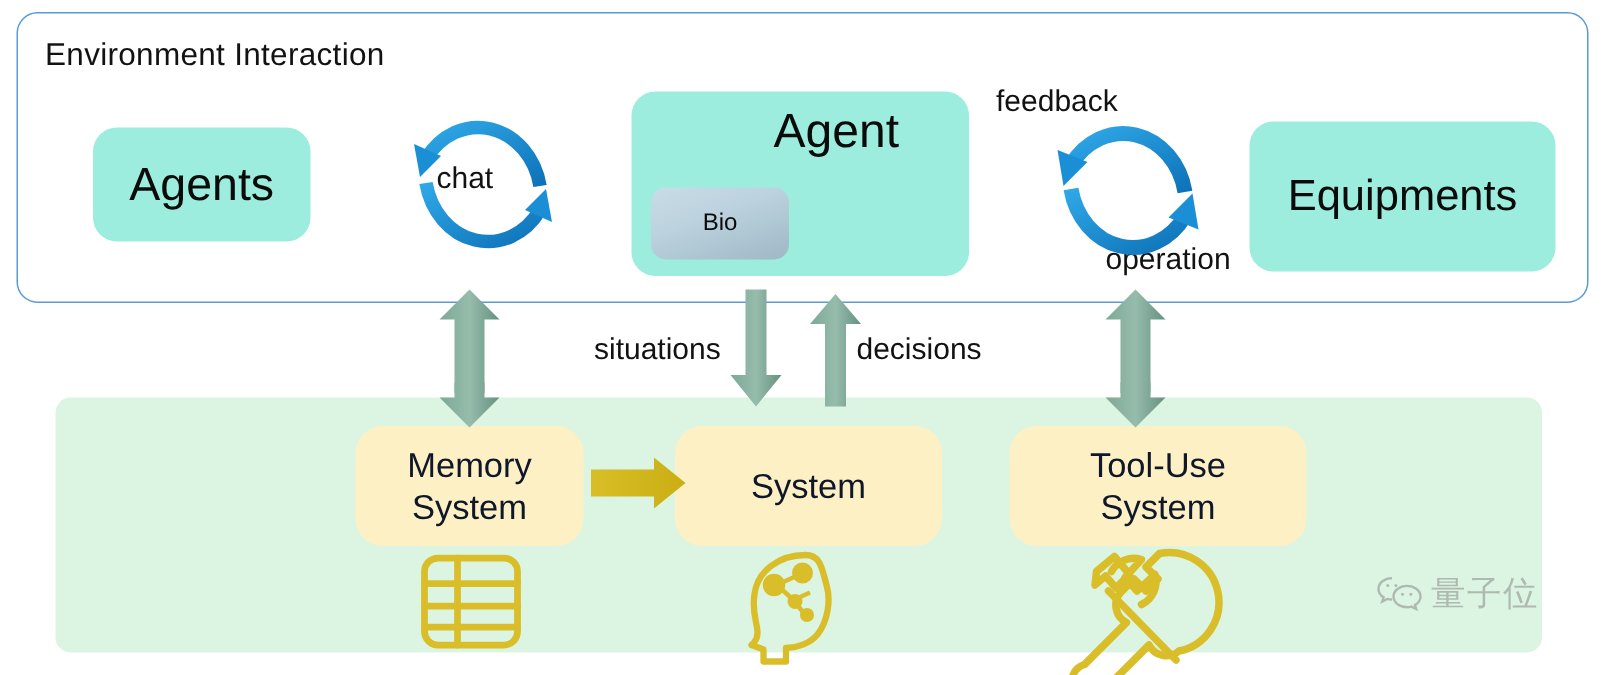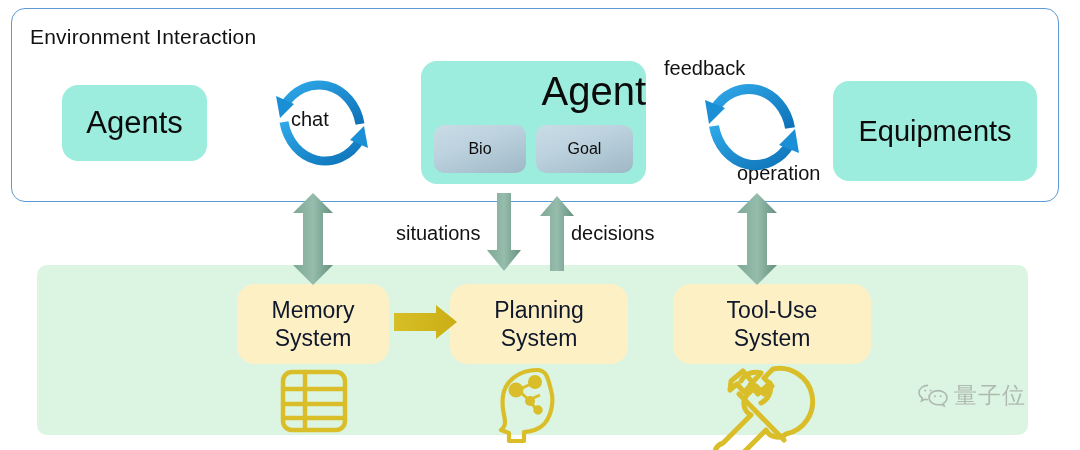--- a/index.html
+++ b/index.html
@@ -73,22 +73,22 @@
   
   .box-agent {
     position: absolute;
     left: 421px; top: 61px; width: 225px; height: 123px;
     background: #9CEDDD;
     border-radius: 16px;
   }
   .agent-title {
     position: absolute;
     left: 0; right: 0; top: 8px;
-    text-align: right;
-    font-size: 40px;
+    text-align: center;
+    font-size: 32px;
     color: #0b0b0b;
     padding-left: 48px;
   }
   .subbox {
     position: absolute;
     top: 64px;
     height: 48px;
     border-radius: 10px;
     background: linear-gradient(160deg, #C9DCE6 0%, #BCD2DE 40%, #9FB8C6 100%);
     display: flex;
@@ -178,21 +178,20 @@
 
   <div class="panel-label label-env">Environment Interaction</div>
 
   <div class="teal-box box-agents">Agents</div>
 
   <div class="teal-box box-equipments">Equipments</div>
 
   <div class="box-agent">
     <div class="agent-title">Agent</div>
     <div class="subbox subbox-bio">Bio</div>
-    <div class="subbox subbox-goal">Goal</div>
   </div>
 
   <div class="chat-label">chat</div>
 
   <div class="cycle-label lbl-feedback">feedback</div>
 
   <div class="cycle-label lbl-operation">operation</div>
 
   <div class="mid-label lbl-situations">situations</div>
 
@@ -200,21 +199,20 @@
 
   <div class="panel-support"></div>
 
 
   <div class="yellow-box box-memory">
     <span>Memory</span>
     <span>System</span>
   </div>
 
   <div class="yellow-box box-planning">
-    <span>Planning</span>
     <span>System</span>
   </div>
 
   <div class="yellow-box box-tooluse">
     <span>Tool-Use</span>
     <span>System</span>
   </div>
 
   <svg class="overlay" viewBox="0 0 1080 450">
     <defs>

